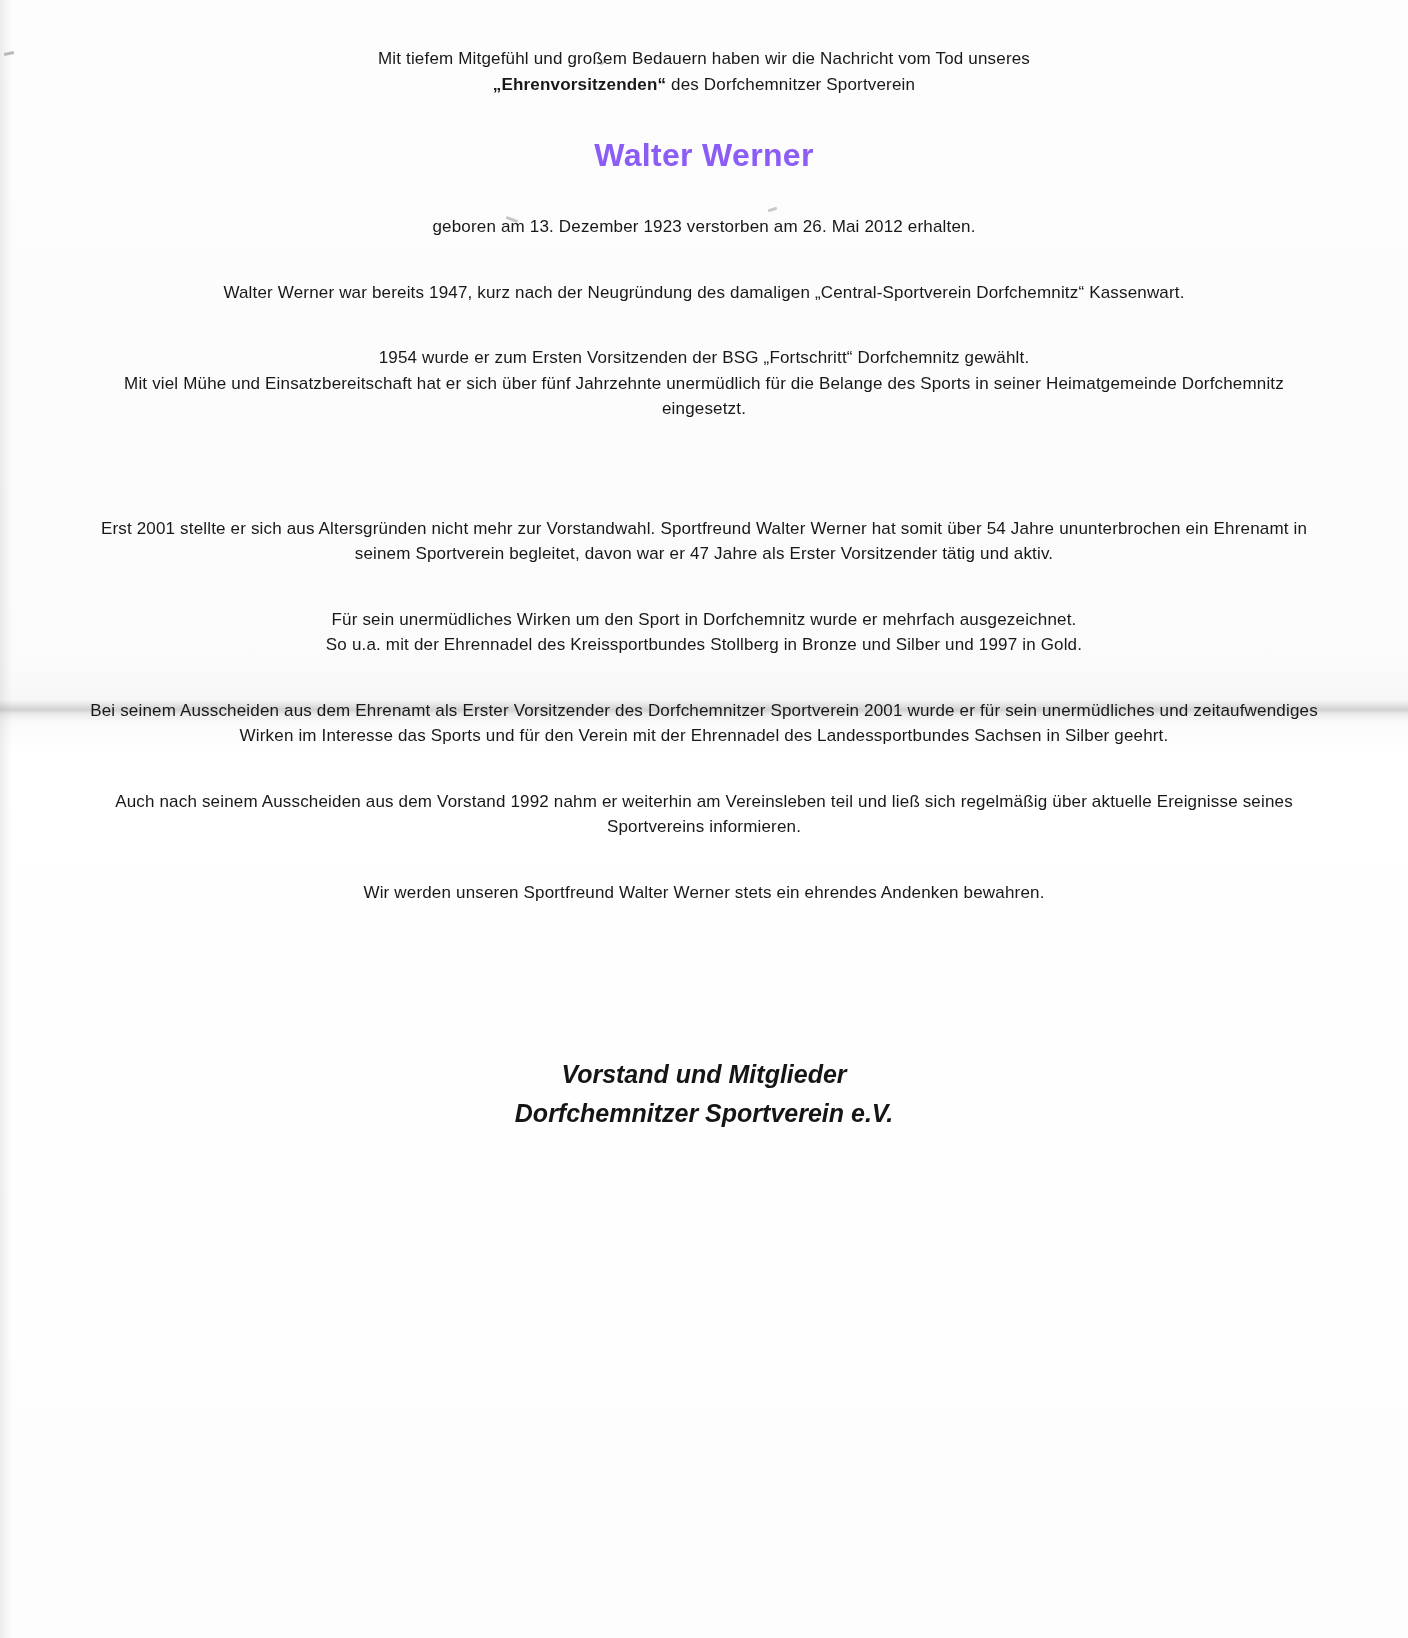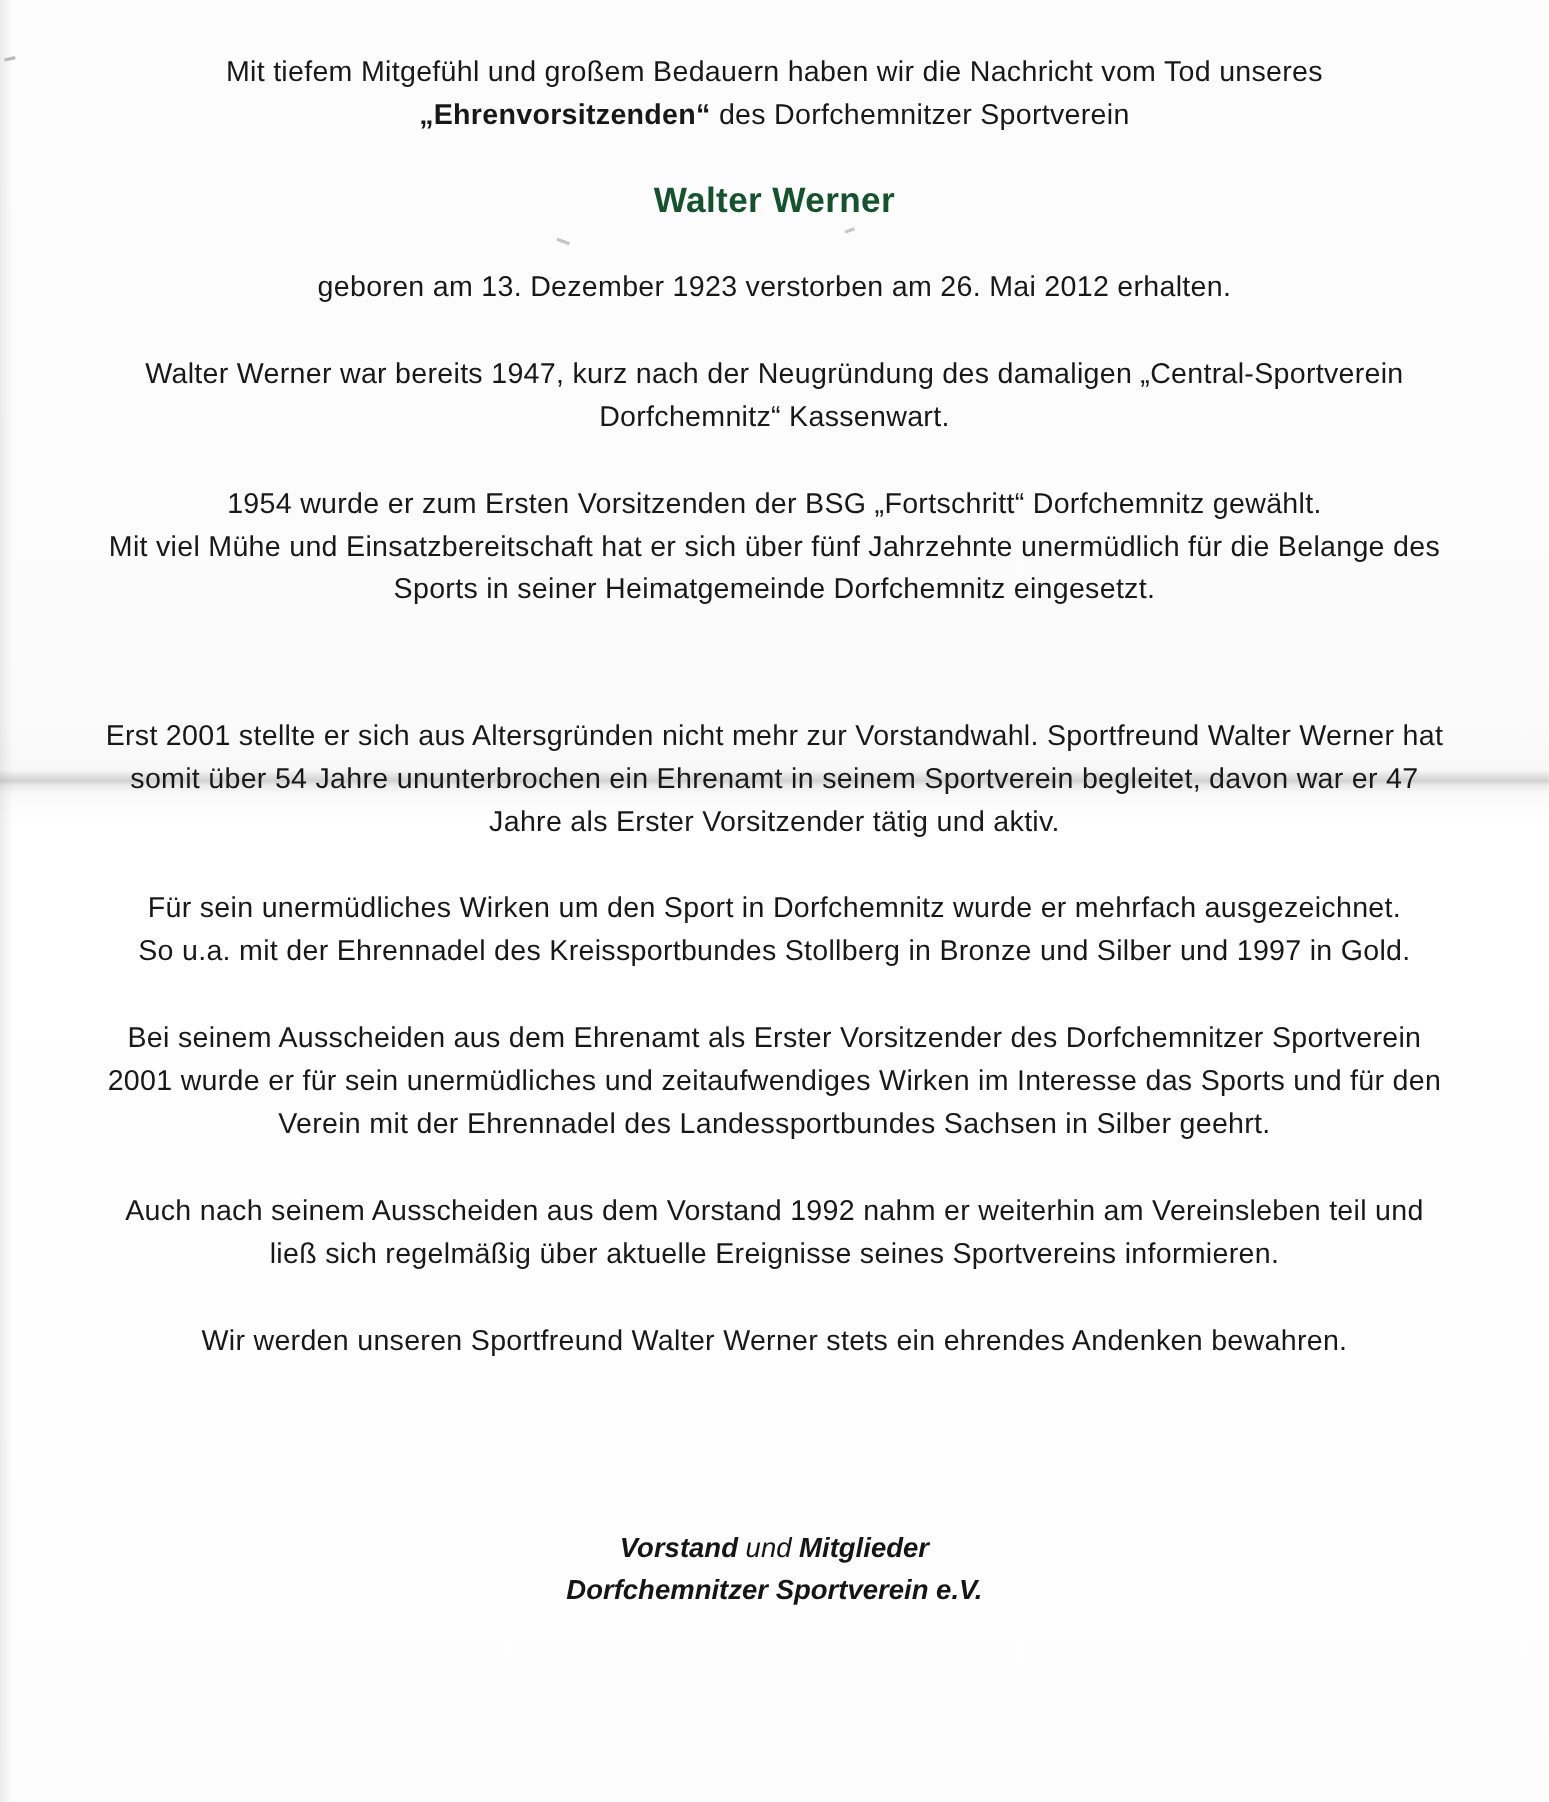--- a/index.html
+++ b/index.html
@@ -62,49 +62,49 @@
   }
   .content {
     width: 1230px;
     margin: 0 auto;
     padding-top: 46px;
     text-align: center;
   }
   p.para {
     margin: 0;
     text-align: center;
-    font-size: 26px;
+    font-size: 17px;
     line-height: 1.50;
     letter-spacing: 0.01em;
     color: #181818;
   }
   .gap-md { height: 40px; }
   .gap-lg { height: 54px; }
   .gap-xl { height: 96px; }
   .name {
     font-size: 32px;
     font-weight: bold;
     letter-spacing: 0.01em;
     margin: 0;
     text-align: center;
-    color: #14532d;
+    color: #8b5cf6;
   }
   .emph-bi {
     font-weight: bold;
   }
   .signature {
     text-align: center;
     font-style: italic;
     font-weight: bold;
     font-size: 25px;
     line-height: 1.55;
     color: #151515;
   }
   .sig-line { margin: 0; }
-  .sig-normal { font-style: italic; font-weight: normal; margin-top: 48px; }
+  .sig-normal { font-style: italic; font-weight: bold; margin-top: 48px; }
 </style>
 </head>
 <body>
 
 <div class="scan-paper"></div>
 <div class="scan-edge-left"></div>
 <div class="scan-fold"></div>
 <div class="scan-speck" style="left:4px; top:52px; width:10px; height:3px; transform:rotate(-12deg);"></div>
 <div class="scan-speck" style="left:600px; top:62px; width:6px; height:2px; transform:rotate(-35deg);"></div>
 <div class="scan-speck" style="left:506px; top:218px; width:12px; height:3px; transform:rotate(20deg); background:#c4c4c4;"></div>

